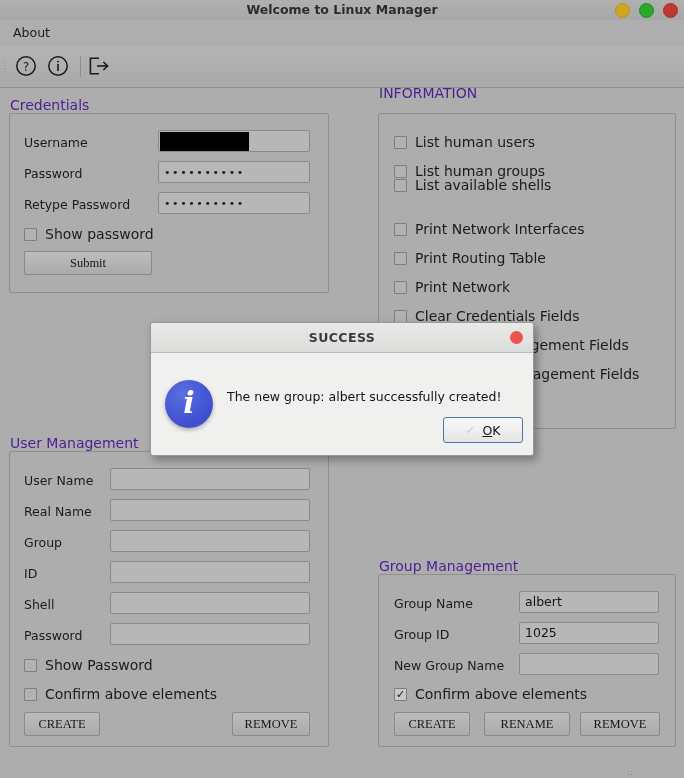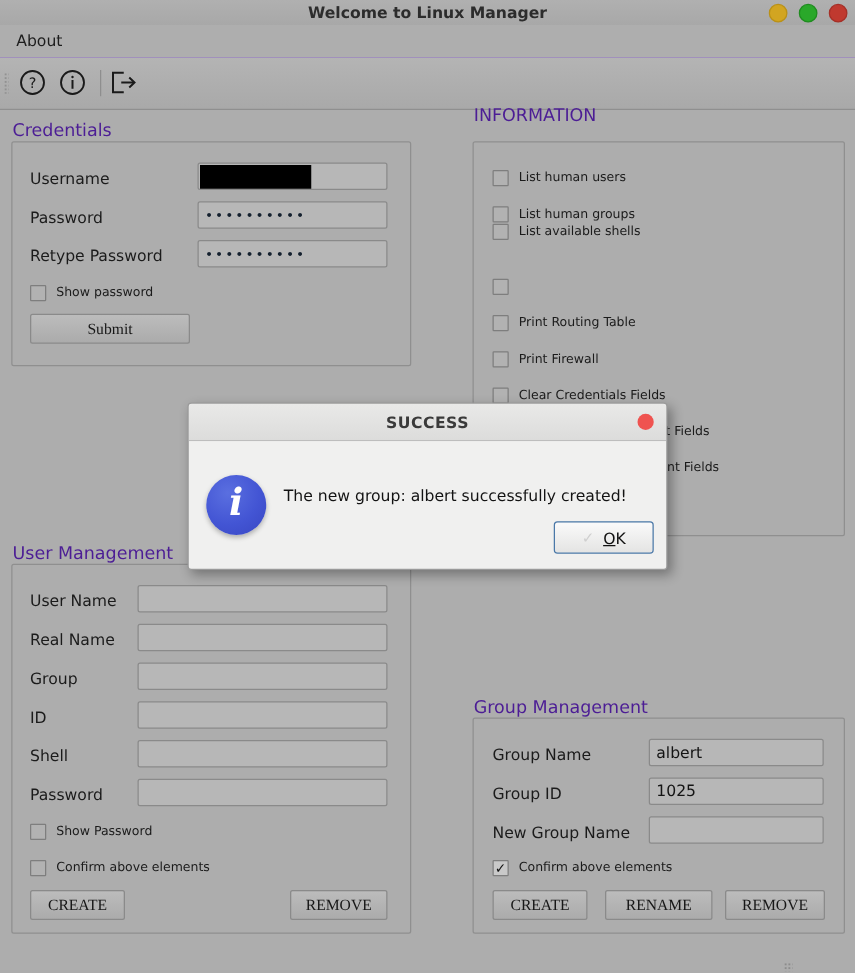--- a/index.html
+++ b/index.html
@@ -78,21 +78,21 @@
     width:13px;height:13px;box-sizing:border-box;flex:0 0 13px;
     border:1px solid #7e7e7e;background:#b2b2b2;border-radius:1px;
     display:flex;align-items:center;justify-content:center;
   }
   .cbox.checked{background:#c9c9c9;}
   .cbox .tick{
     font-size:11px;line-height:11px;color:#111;font-weight:bold;
     display:none;
   }
   .cbox.checked .tick{display:block;}
-  .cbl{font-size:10px;color:#1b1b1b;white-space:nowrap;text-align:center;}
+  .cbl{font-size:14px;color:#1b1b1b;white-space:nowrap;text-align:center;}
 
   .btn{
     position:absolute;box-sizing:border-box;height:24px;
     background:linear-gradient(180deg,#bcbcbc 0%,#ababab 100%);
     border:1px solid #8a8a8a;border-radius:2px;
     font-size:12.5px;color:#171717;
     display:flex;align-items:center;justify-content:center;
     font-family:Liberation Serif, serif;
   }
 
@@ -232,28 +232,29 @@
   <div class="cbrow" style="left:394px;top:162px">
     <span class="cbox"></span>
     <span class="cbl">List human groups</span>
   </div>
   <div class="cbrow" style="left:394px;top:176px">
     <span class="cbox"></span>
     <span class="cbl">List available shells</span>
   </div>
   <div class="cbrow" style="left:394px;top:220px">
     <span class="cbox"></span>
+    <span class="cbl">Print Network Interfaces</span>
   </div>
   <div class="cbrow" style="left:394px;top:249px">
     <span class="cbox"></span>
     <span class="cbl">Print Routing Table</span>
   </div>
   <div class="cbrow" style="left:394px;top:278px">
     <span class="cbox"></span>
-    <span class="cbl">Print Firewall</span>
+    <span class="cbl">Print Network</span>
   </div>
   <div class="cbrow" style="left:394px;top:307px">
     <span class="cbox"></span>
     <span class="cbl">Clear Credentials Fields</span>
   </div>
   <div class="cbrow" style="left:394px;top:336px">
     <span class="cbox"></span>
     <span class="cbl">Clear User Management Fields</span>
   </div>
   <div class="cbrow" style="left:394px;top:365px">

